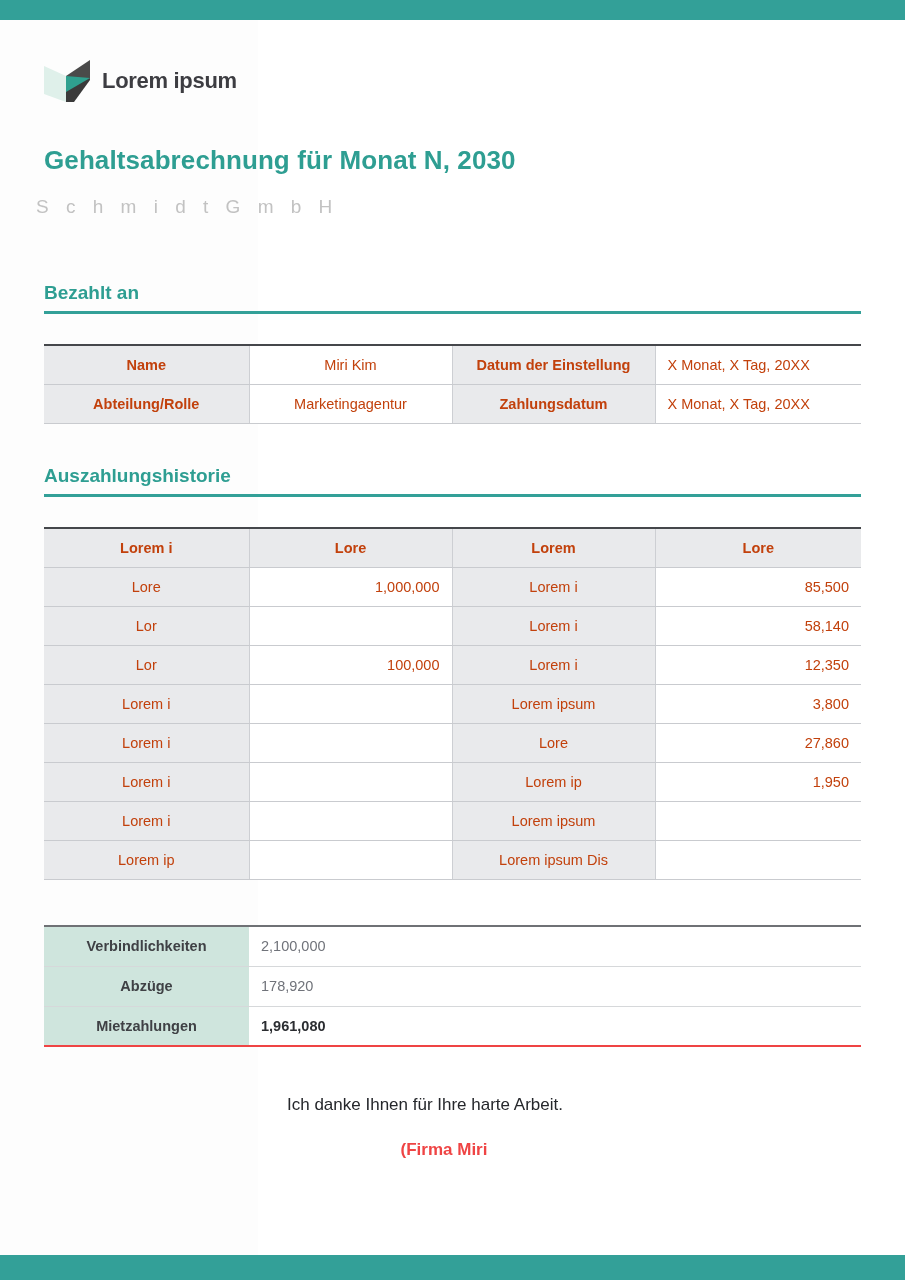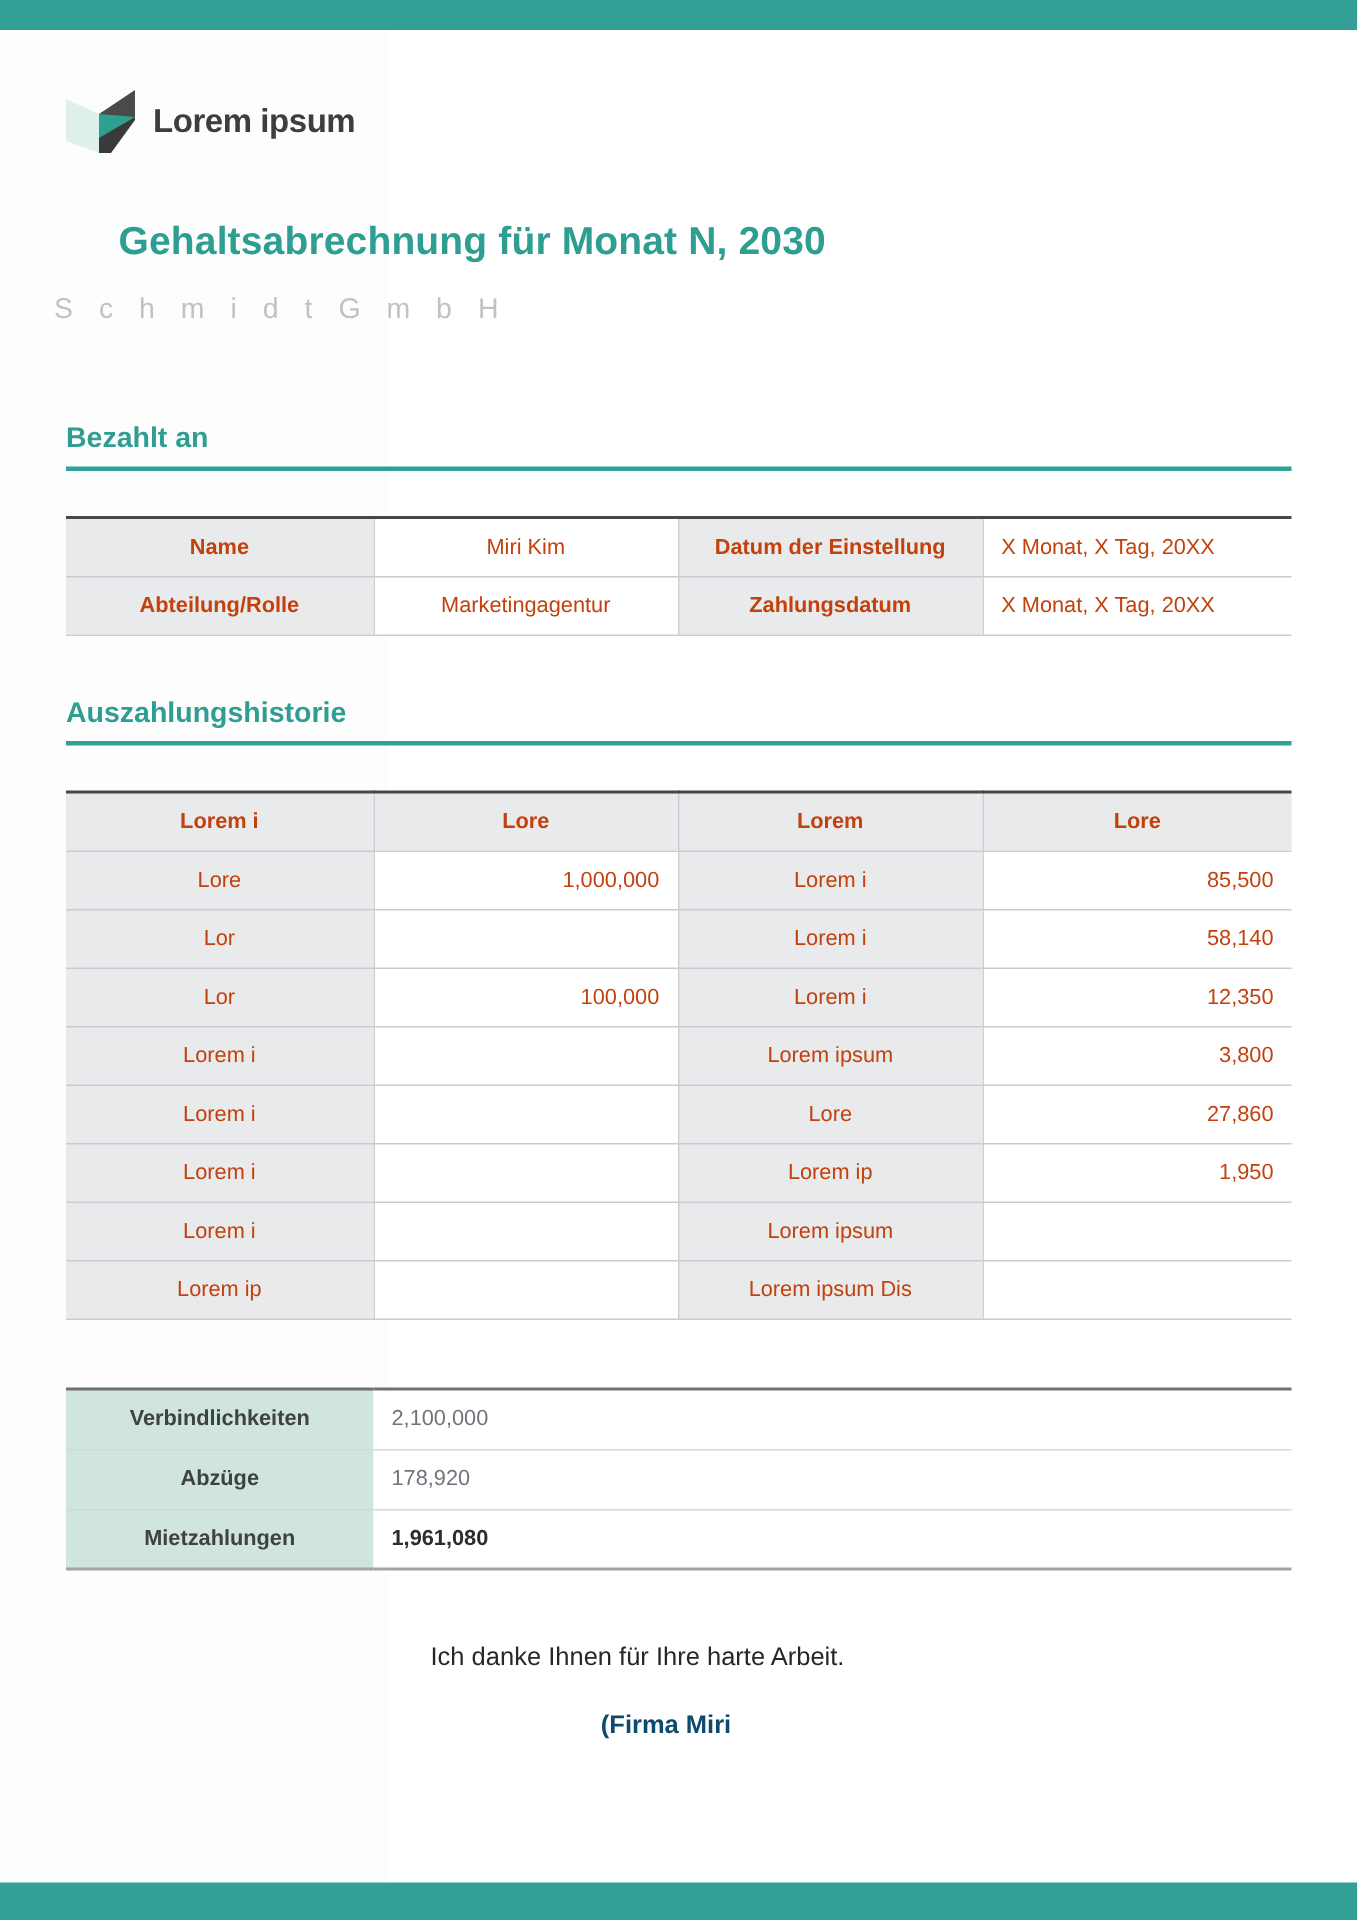--- a/index.html
+++ b/index.html
@@ -61,21 +61,20 @@
   }
 
   
   .doc-title {
     position: absolute;
     left: 44px; top: 145px;
     font-size: 26px;
     font-weight: bold;
     color: #2e9e92;
     letter-spacing: 0.1px;
-    margin-left: 35px;
   }
   .doc-company {
     position: absolute;
     left: 36px; top: 196px;
     font-size: 19px;
     color: #c2c2c2;
     letter-spacing: 6px;
   }
 
   
@@ -160,21 +159,21 @@
     padding-left: 24px;
   }
   table.summary td {
     height: 40px;
     font-size: 14.5px;
     padding: 0 12px;
     border-bottom: 1px solid #d6d8da;
     vertical-align: middle;
   }
   table.summary tr:first-child td { border-top: 2px solid #6f7175; }
-  table.summary tr:last-child td { border-bottom: 2px solid #a3a3a3; }
+  table.summary tr:last-child td { border-bottom: 2px solid #ef4444; }
   td.sum-lbl {
     background: #cfe5dd;
     text-align: center;
     font-weight: bold;
     color: #3f4145;
     width: 205px;
   }
   td.sum-val {
     background: #ffffff;
     color: #70737a;
@@ -190,21 +189,21 @@
     font-size: 17px;
     color: #25272b;
   }
   .foot-2 {
     position: absolute;
     left: 0; top: 1140px;
     width: 888px;
     text-align: center;
     font-size: 17px;
     font-weight: bold;
-    color: #0c4a6e;
+    color: #ef4444;
   }
 </style>
 </head>
 <body>
 
 <div class="page">
 
   <div class="bar-top"></div>
   <div class="tint-panel"></div>
 

